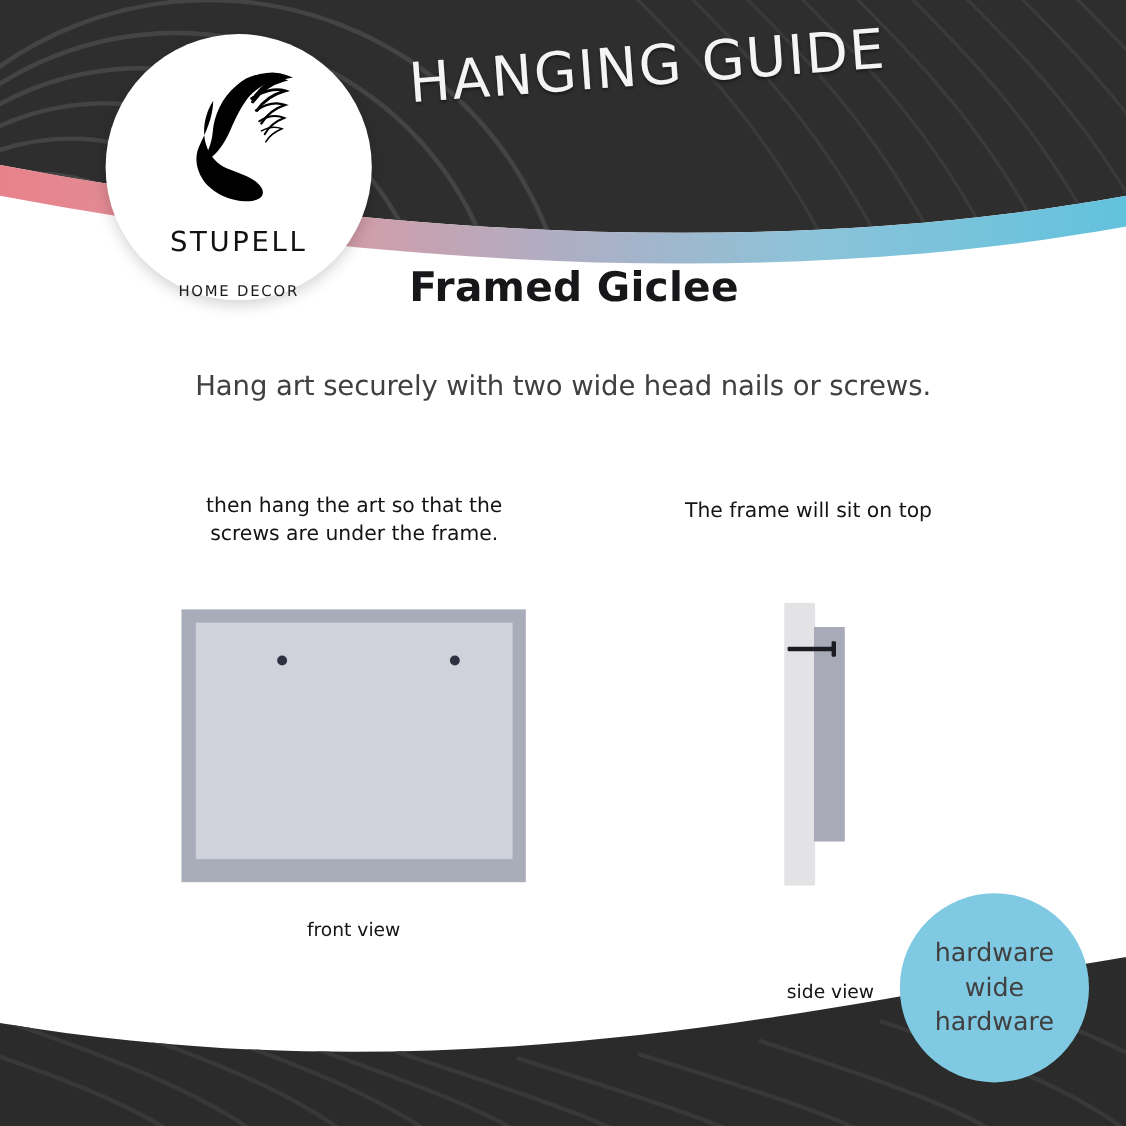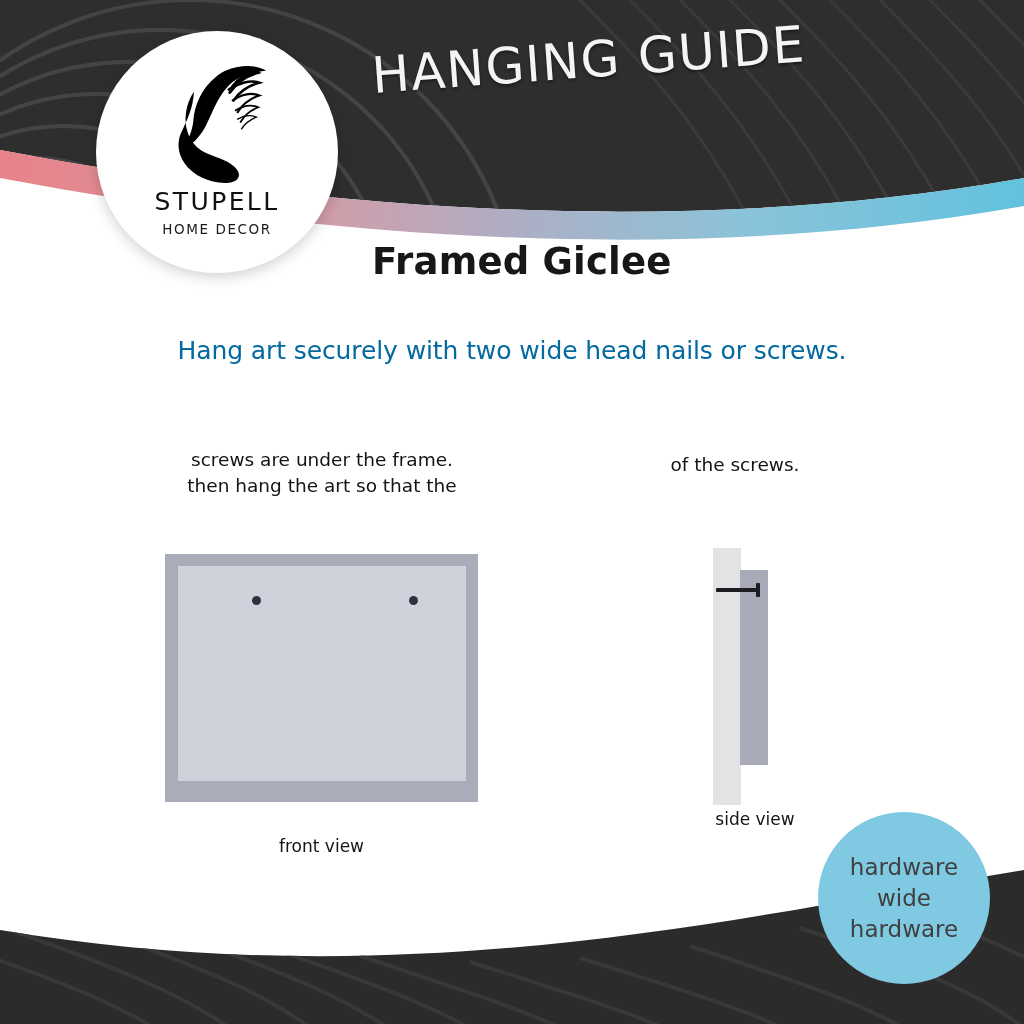--- a/index.html
+++ b/index.html
@@ -30,21 +30,21 @@
     left: 96px;
     top: 31px;
     width: 242px;
     height: 242px;
     border-radius: 50%;
     background: #ffffff;
     box-shadow: 0 4px 14px rgba(0,0,0,0.18);
     display: flex;
     flex-direction: column;
     align-items: center;
-    justify-content: flex-start;
+    justify-content: space-between;
     padding-top: 28px;
     box-sizing: border-box;
   }
   #logo-mark { width: 118px; height: 126px; display:block; }
   #logo-word {
     font-family: "DejaVu Sans", "Liberation Sans", sans-serif;
     font-size: 25px;
     letter-spacing: 2.4px;
     color: #111111;
     margin-top: 2px;
@@ -87,21 +87,21 @@
   }
 
   
   #main-instruction {
     position: absolute;
     left: 0;
     top: 336px;
     width: 1024px;
     text-align: center;
     font-size: 25px;
-    color: #0369a1;
+    color: #404040;
     font-weight: 400;
     letter-spacing: -0.1px;
   }
 
   
   .note {
     position: absolute;
     font-size: 18.5px;
     line-height: 26px;
     color: #141417;
@@ -192,21 +192,21 @@
 
   
   .view-caption {
     position: absolute;
     font-size: 17px;
     color: #141417;
     font-weight: 400;
     text-align: center;
   }
   #caption-front { left: 165px; top: 836px; width: 313px; }
-  #caption-side  { left: 680px; top: 809px; width: 150px; }
+  #caption-side  { left: 680px; top: 892px; width: 150px; }
 
   
   #hardware-badge {
     position: absolute;
     left: 818px;
     top: 812px;
     width: 172px;
     height: 172px;
     border-radius: 50%;
     background: #7fc9e2;
@@ -317,26 +317,26 @@
     </svg>
     <div id="logo-word">STUPELL</div>
     <div id="logo-sub">HOME DECOR</div>
   </div>
 
   <div id="product-title">Framed Giclee</div>
 
   <div id="main-instruction">Hang art securely with two wide head nails or screws.</div>
 
   <div class="note" id="note-front">
+    <div>then hang the art so that the</div>
     <div>screws are under the frame.</div>
-    <div>then hang the art so that the</div>
   </div>
 
   <div class="note" id="note-side">
-    <div>of the screws.</div>
+    <div>The frame will sit on top</div>
   </div>
 
   <div id="front-view">
     <div id="front-view-mat">
       <div class="screw-dot" id="screw-dot-left"></div>
       <div class="screw-dot" id="screw-dot-right"></div>
     </div>
   </div>
   <div class="view-caption" id="caption-front">front view</div>
 

